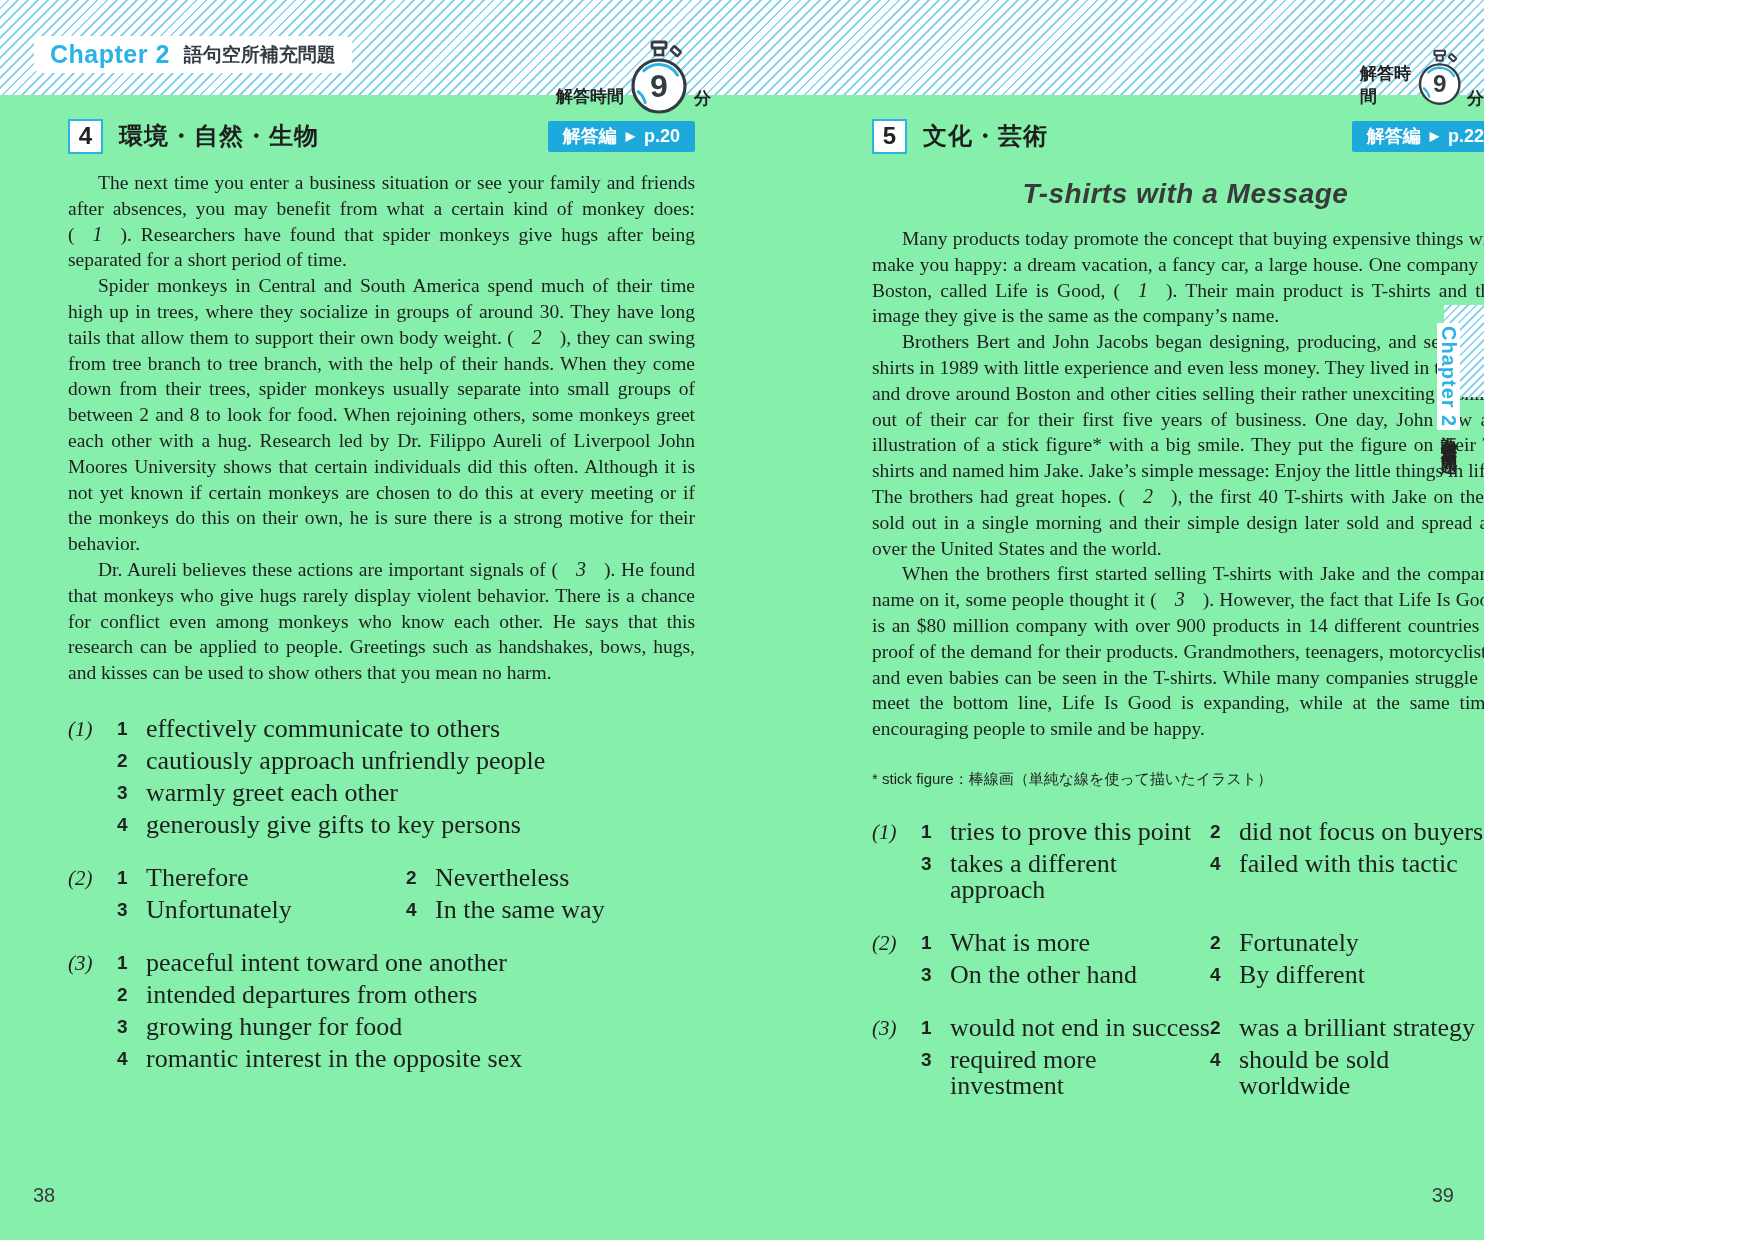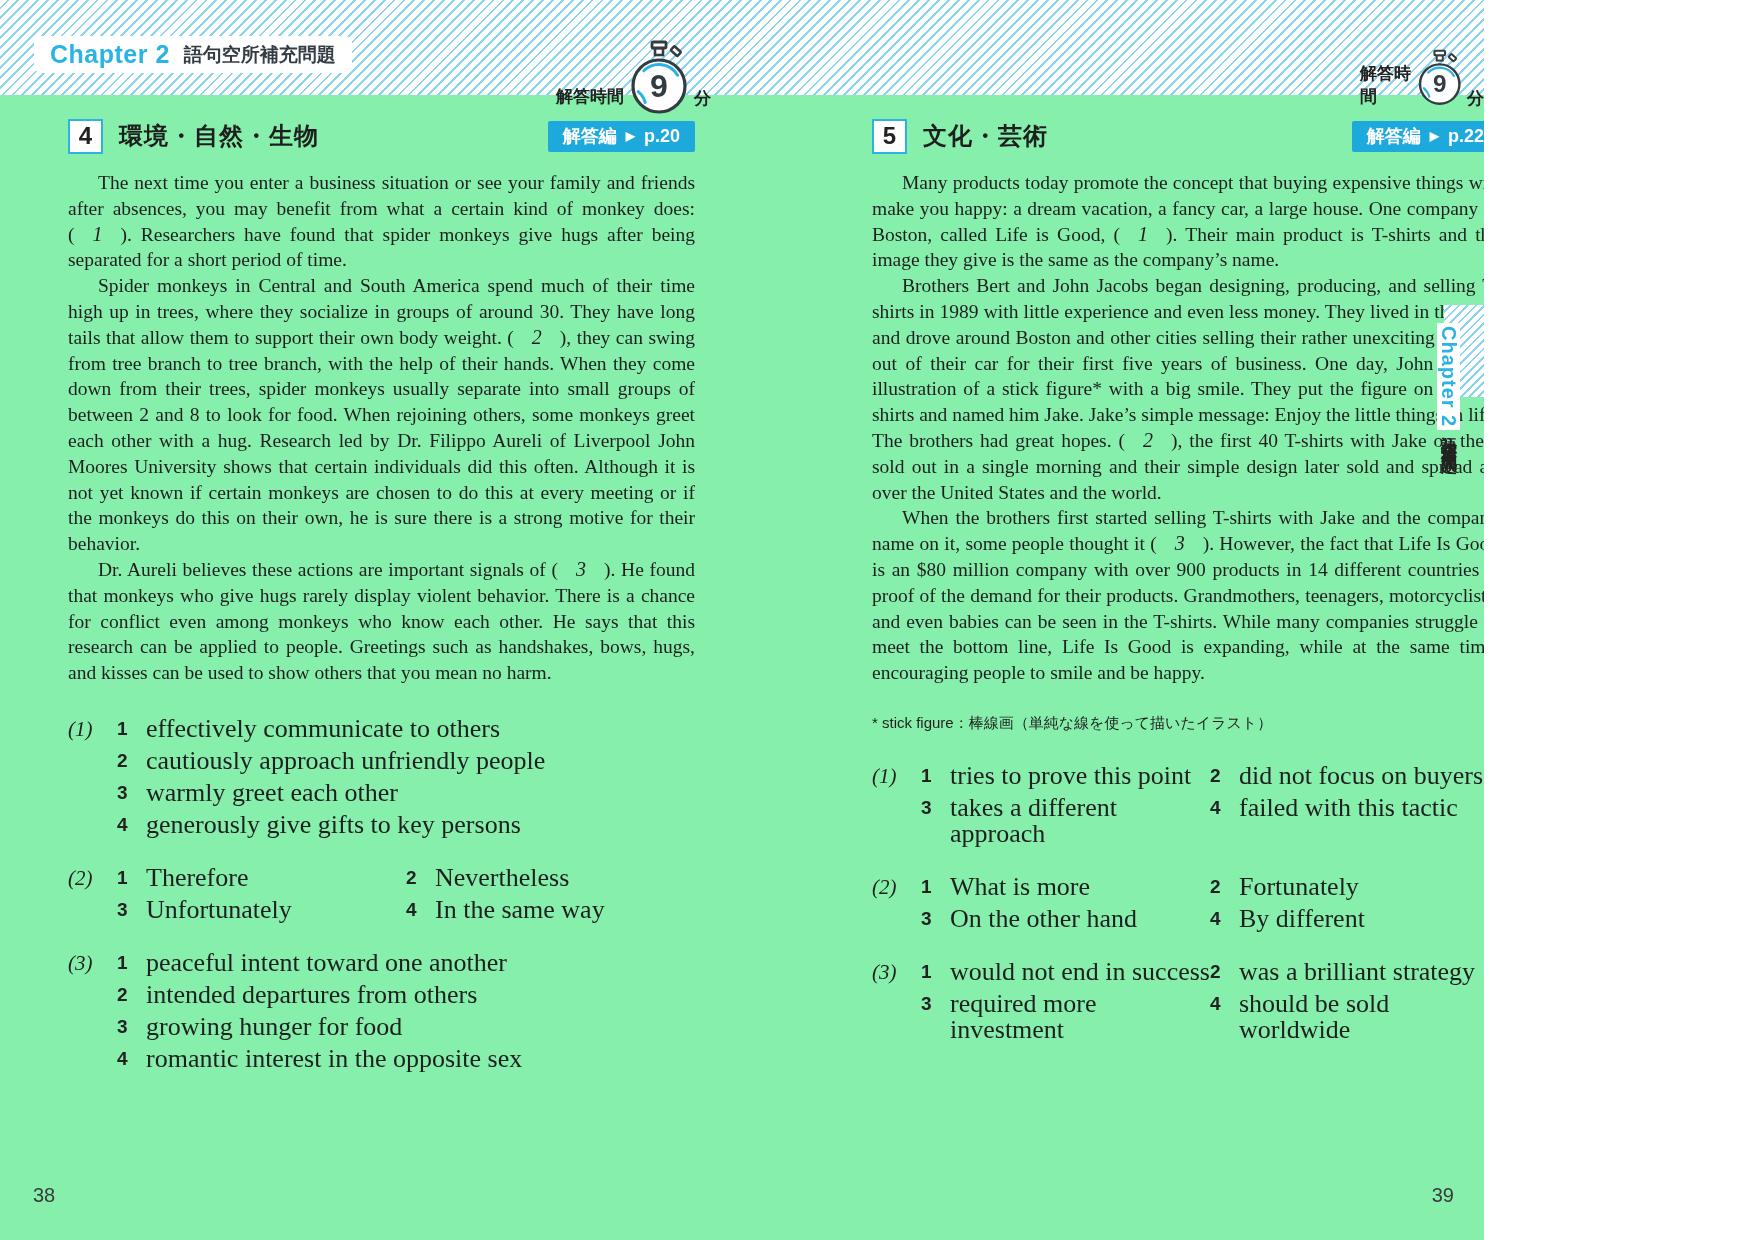--- a/index.html
+++ b/index.html
@@ -237,20 +237,21 @@
   <section class="page page-right">
     <div class="section-row">
       <div class="section-num">5</div>
       <h2 class="section-title">文化・芸術</h2>
       <div class="answer-btn">
         <span>解答編</span>
         <span class="tri">▶</span>
         <span>p.22</span>
       </div>
     </div>
+    <h1 class="passage-title">T-shirts with a Message</h1>
     <div class="passage-body">
         <p>Many products today promote the concept that buying expensive things will make you happy: a dream vacation, a fancy car, a large house. One company in Boston, called Life is Good, (<span class="blank">1</span>). Their main product is T-shirts and the image they give is the same as the company’s name.</p>
         <p>Brothers Bert and John Jacobs began designing, producing, and selling T-shirts in 1989 with little experience and even less money. They lived in their car and drove around Boston and other cities selling their rather unexciting T-shirts out of their car for their first five years of business. One day, John saw an illustration of a stick figure* with a big smile. They put the figure on their T-shirts and named him Jake. Jake’s simple message: Enjoy the little things in life. The brothers had great hopes. (<span class="blank">2</span>), the first 40 T-shirts with Jake on them sold out in a single morning and their simple design later sold and spread all over the United States and the world.</p>
         <p>When the brothers first started selling T-shirts with Jake and the company name on it, some people thought it (<span class="blank">3</span>). However, the fact that Life Is Good is an $80 million company with over 900 products in 14 different countries is proof of the demand for their products. Grandmothers, teenagers, motorcyclists, and even babies can be seen in the T-shirts. While many companies struggle to meet the bottom line, Life Is Good is expanding, while at the same time, encouraging people to smile and be happy.</p>
       </div>
     <p class="footnote" style="display: block;">* stick figure：棒線画（単純な線を使って描いたイラスト）</p>
     <div class="questions">
         <div class="question">
           <span class="q-marker">(1)</span>
           <div class="q-options cols-2">

